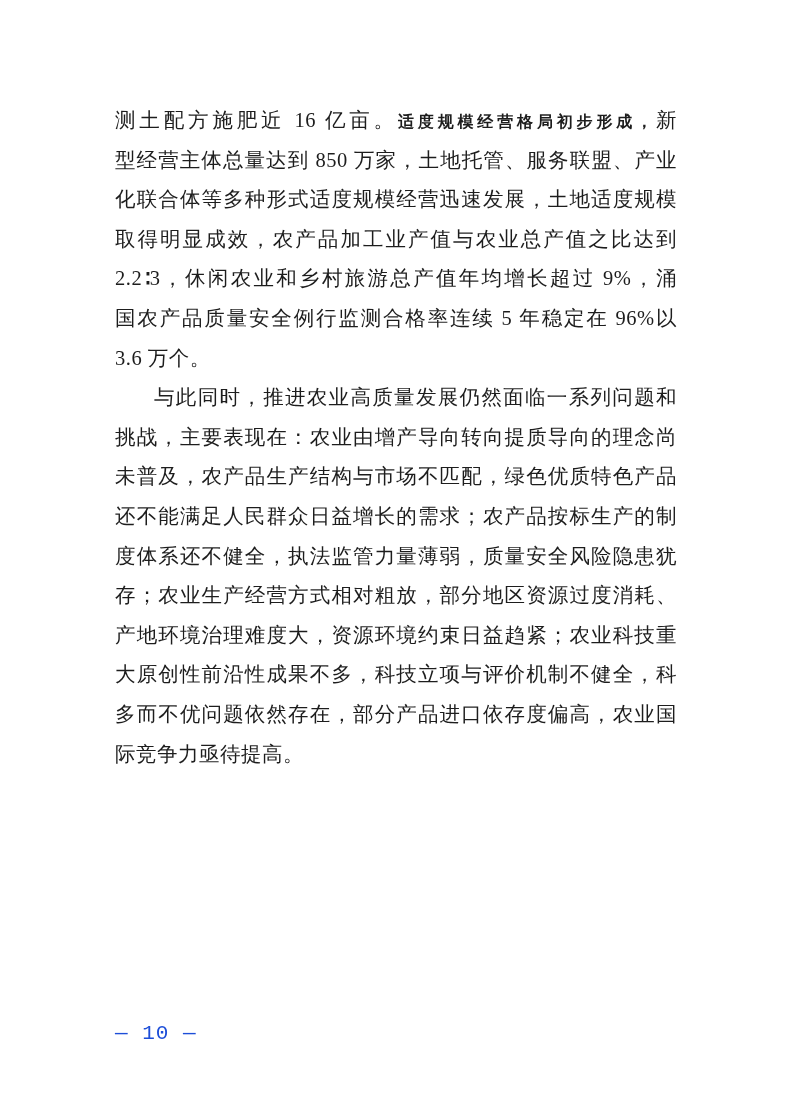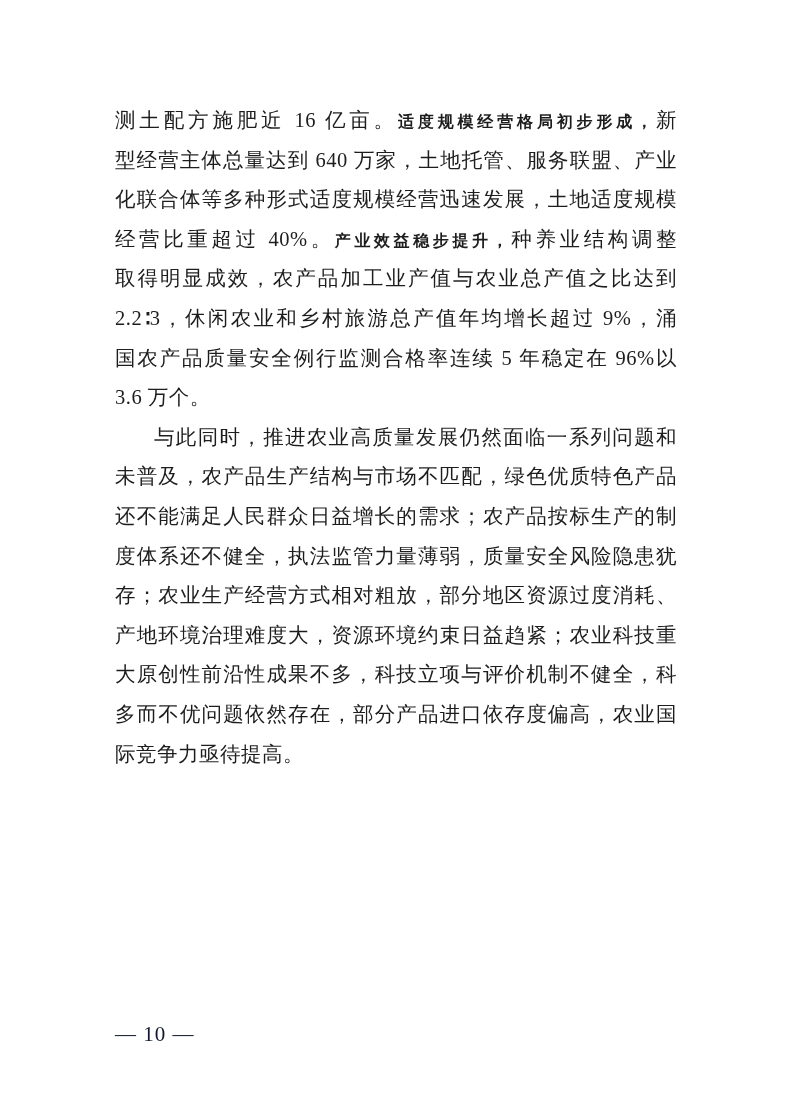--- a/index.html
+++ b/index.html
@@ -50,43 +50,43 @@
   .seg-bold {
     font-weight: 700;
     font-family: "Liberation Sans", "DejaVu Sans", sans-serif;
     font-size: 16px;
   }
   .page-number {
     position: absolute;
     left: 115px;
     top: 1022px;
     font-size: 21px;
-    color: #0f172a;
+    color: #1d4ed8;
     letter-spacing: 1px;
-    font-family: Liberation Serif, serif;
+    font-family: Liberation Mono, monospace;
     white-space: pre;
   }
 </style>
 </head>
 <body>
 
 <div class="page">
   <div class="doc-body">
       <div class="paragraph">
         <div class="line"><span class="seg">测土配方施肥近 16 亿亩。</span><span class="seg seg-bold">适度规模经营格局初步形成，</span><span class="seg">新</span></div>
-        <div class="line"><span class="seg">型经营主体总量达到 640 万家，土地托管、服务联盟、产业</span></div>
+        <div class="line"><span class="seg">型经营主体总量达到 850 万家，土地托管、服务联盟、产业</span></div>
         <div class="line"><span class="seg">化联合体等多种形式适度规模经营迅速发展，土地适度规模</span></div>
-        <div class="line"><span class="seg">经营比重超过 40%。</span><span class="seg seg-bold">产业效益稳步提升，</span><span class="seg">种养业结构调整</span></div>
         <div class="line"><span class="seg">取得明显成效，农产品加工业产值与农业总产值之比达到</span></div>
         <div class="line"><span class="seg">2.2∶3，休闲农业和乡村旅游总产值年均增长超过 9%，涌</span></div>
         <div class="line"><span class="seg">国农产品质量安全例行监测合格率连续 5 年稳定在 96%以</span></div>
         <div class="line no-just"><span class="seg">3.6 万个。</span></div>
       </div>
       <div class="paragraph">
         <div class="line indent"><span class="seg">与此同时，推进农业高质量发展仍然面临一系列问题和</span></div>
+        <div class="line"><span class="seg">挑战，主要表现在：农业由增产导向转向提质导向的理念尚</span></div>
         <div class="line"><span class="seg">未普及，农产品生产结构与市场不匹配，绿色优质特色产品</span></div>
         <div class="line"><span class="seg">还不能满足人民群众日益增长的需求；农产品按标生产的制</span></div>
         <div class="line"><span class="seg">度体系还不健全，执法监管力量薄弱，质量安全风险隐患犹</span></div>
         <div class="line"><span class="seg">存；农业生产经营方式相对粗放，部分地区资源过度消耗、</span></div>
         <div class="line"><span class="seg">产地环境治理难度大，资源环境约束日益趋紧；农业科技重</span></div>
         <div class="line"><span class="seg">大原创性前沿性成果不多，科技立项与评价机制不健全，科</span></div>
         <div class="line"><span class="seg">多而不优问题依然存在，部分产品进口依存度偏高，农业国</span></div>
         <div class="line no-just"><span class="seg">际竞争力亟待提高。</span></div>
       </div>
     </div>

